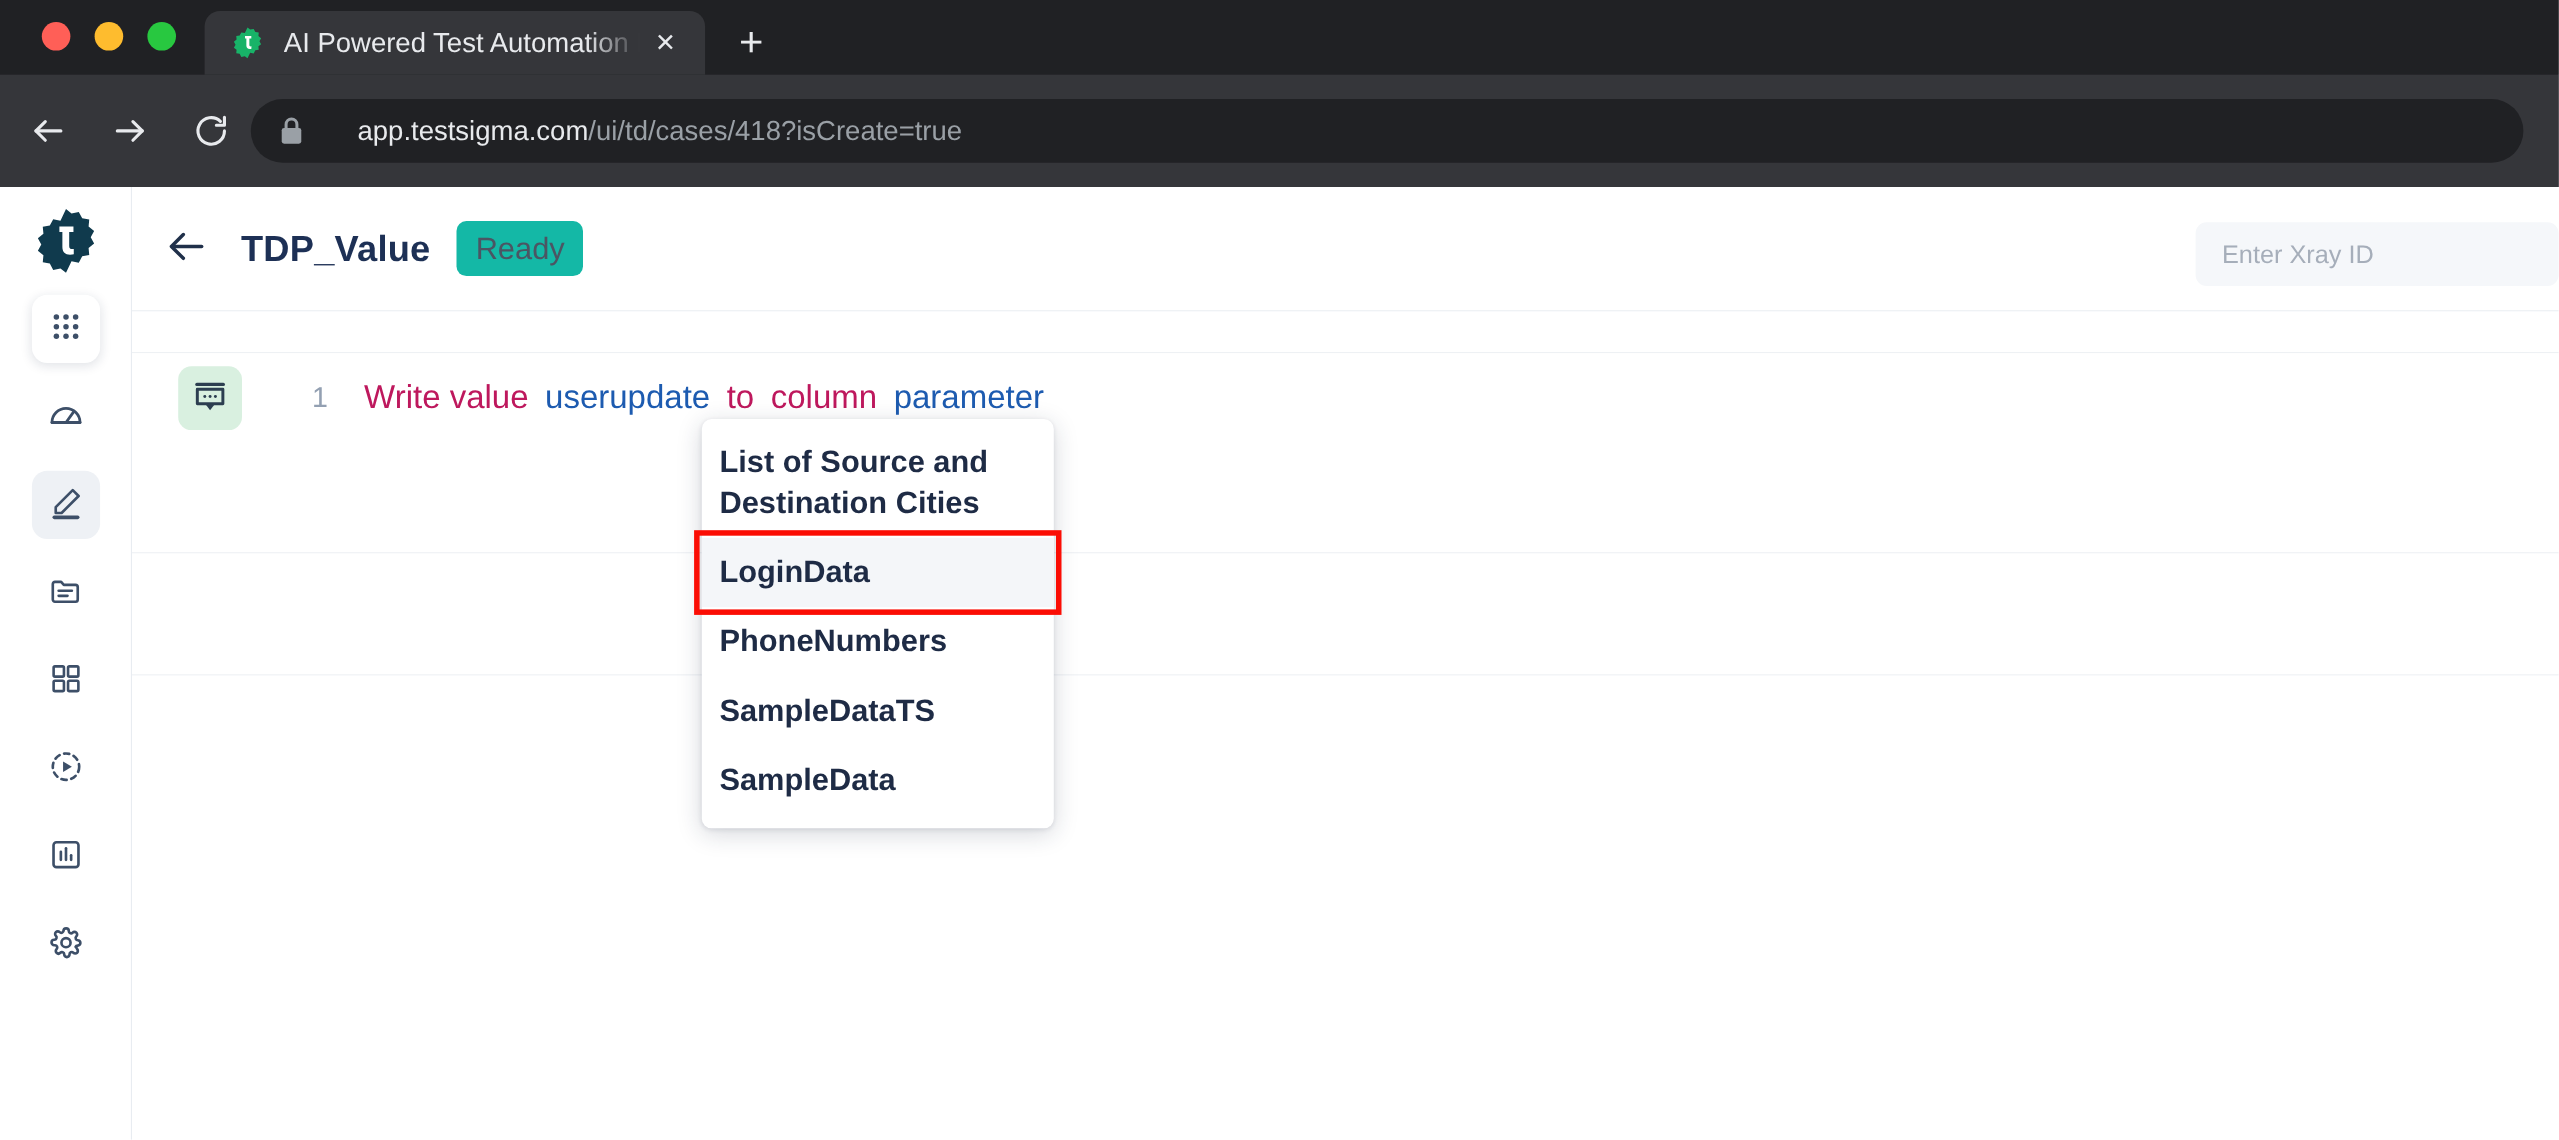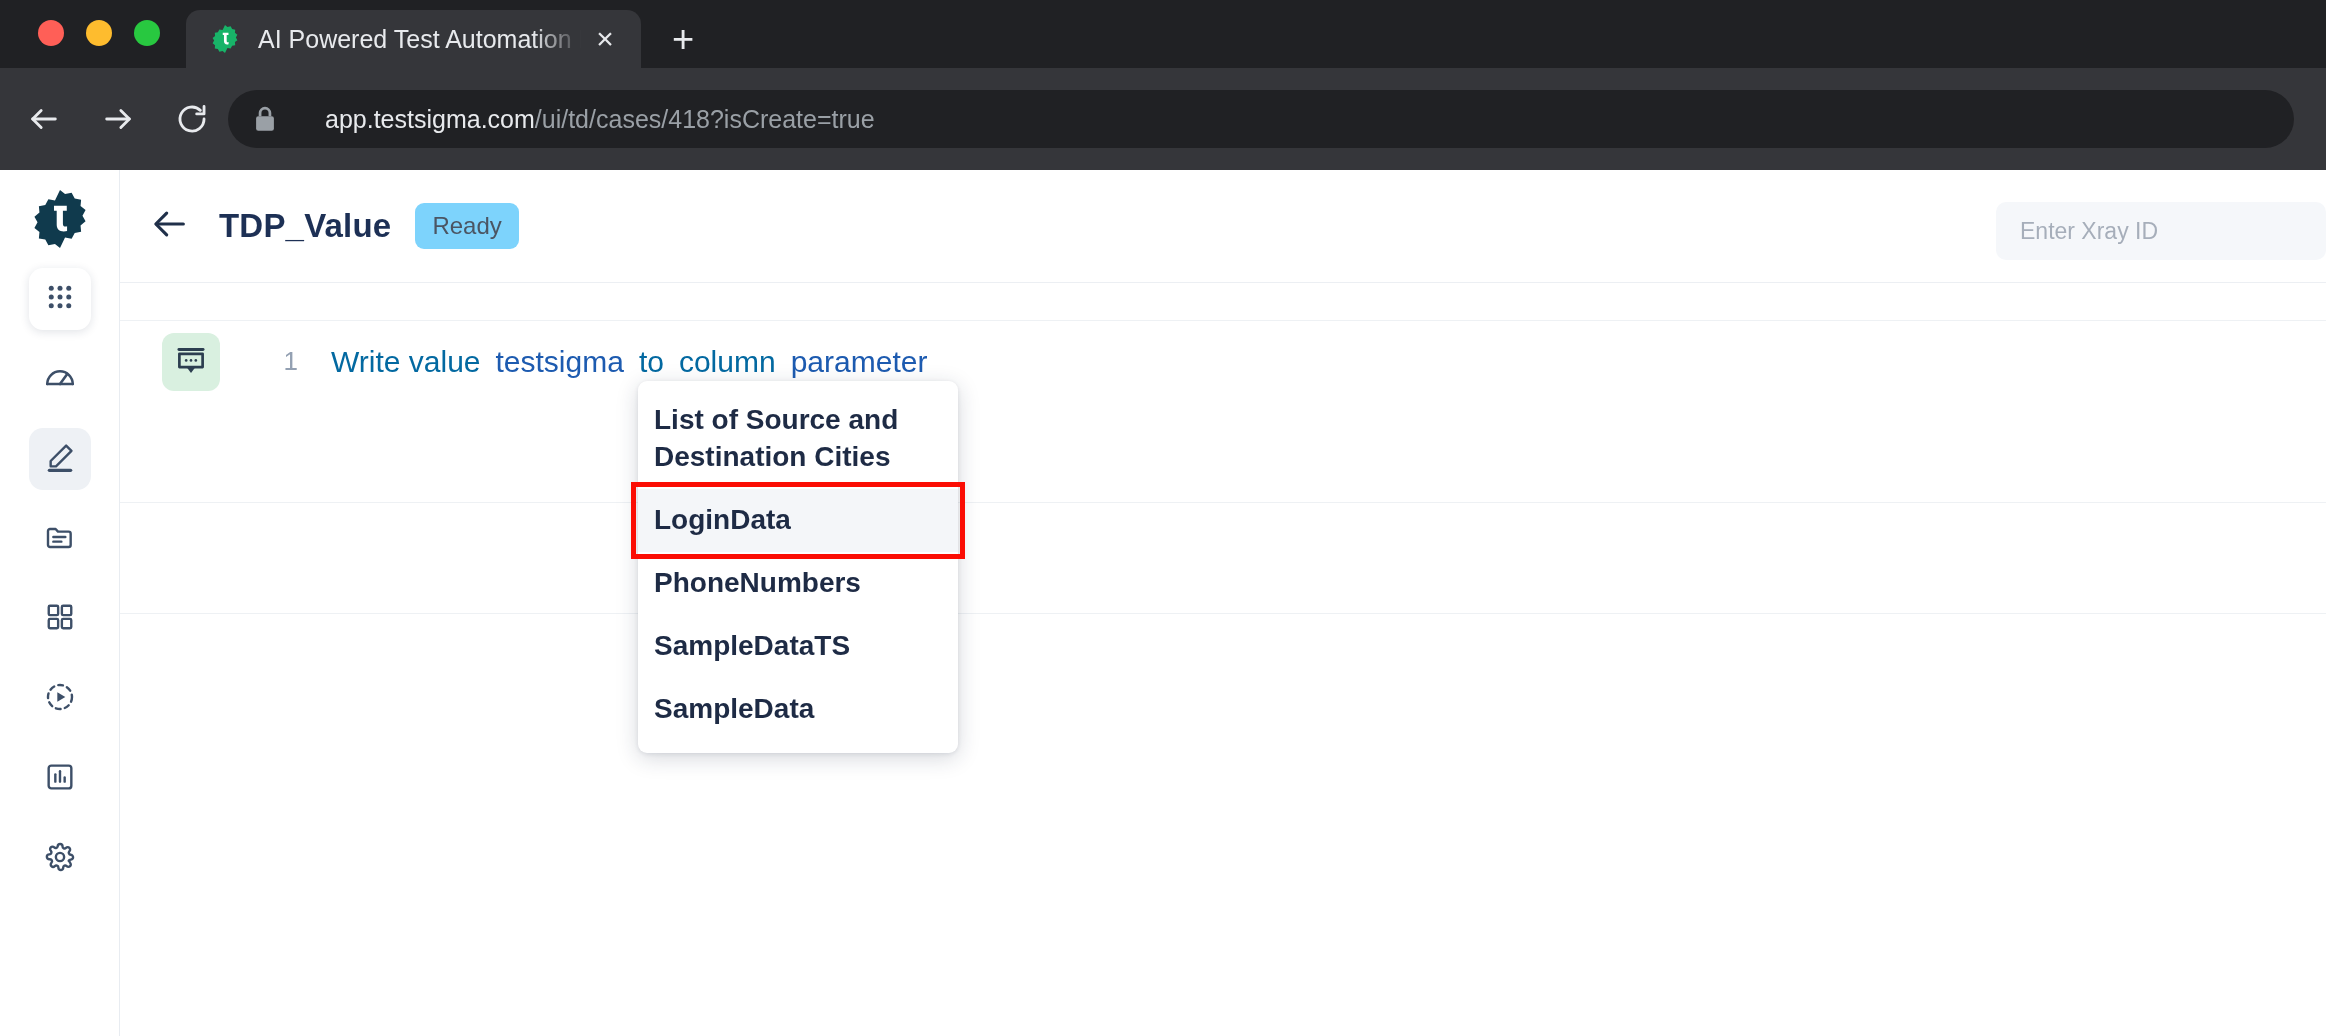--- a/index.html
+++ b/index.html
@@ -134,22 +134,22 @@
     display:flex; align-items:center; justify-content:center;
     color:#20304a; cursor:pointer;
   }
   .case-title {
     margin-left:26px;
     font-size:33px; font-weight:bold; color:#1d3055;
     letter-spacing:.2px;
   }
   .ready-badge {
     margin-left:24px;
-    background:#7dd3fc; color:#4b5563;
-    font-size:24px;
+    background:#14b8a6; color:#4b5563;
+    font-size:28px;
     padding:9px 17px; border-radius:9px;
   }
   .xray-input {
     position:absolute; right:0px; top:32px;
     width:330px; height:58px;
     background:#f5f7fa;
     border:none; border-radius:10px;
     padding:0 24px;
     font-family:"Liberation Sans", sans-serif;
     font-size:23px; color:#2b3a52;
@@ -178,21 +178,21 @@
   .step-num {
     margin-left:52px; width:26px;
     font-size:26px; color:#93a0b2; text-align:right;
   }
   .step-text {
     margin-left:33px;
     font-size:30px; color:#1e2b45;
     display:flex; align-items:center; gap:15px;
     white-space:nowrap;
   }
-  .tok-plain { color:#0369a1; }
+  .tok-plain { color:#be185d; }
   .tok-link  { color:#1d5bb0; }
   .tok-selected {
     color:#1d5bb0;
     background:#a9c4d0;
     border:4px solid #f5d87a;
     border-radius:5px;
     padding:1px 4px;
     margin:0 -4px;
     position:relative;
   }
@@ -404,21 +404,21 @@
           <path d="M3.8 6.2h16.4v9.4H3.8z"></path>
           <circle cx="8.6" cy="10.9" r=".95" fill="currentColor" stroke="none"></circle>
           <circle cx="12" cy="10.9" r=".95" fill="currentColor" stroke="none"></circle>
           <circle cx="15.4" cy="10.9" r=".95" fill="currentColor" stroke="none"></circle>
           <path d="M8.8 15.6h6.4L12 19.8z" fill="currentColor" stroke="none"></path>
         </svg>
       </div>
       <div class="step-num">1</div>
       <div class="step-text">
         <span class="tok-plain">Write value</span>
-        <span class="tok-link">testsigma</span>
+        <span class="tok-link">userupdate</span>
         <span class="tok-plain">to</span>
         <span class="tok-plain">column</span>
         <span class="tok-link">parameter</span>
       </div>
     </div>
 
     <div class="dropdown">
       <div class="dd-item">List of Source and Destination Cities</div>
       <div class="dd-item hovered marked">LoginData</div>
       <div class="dd-item">PhoneNumbers</div>

